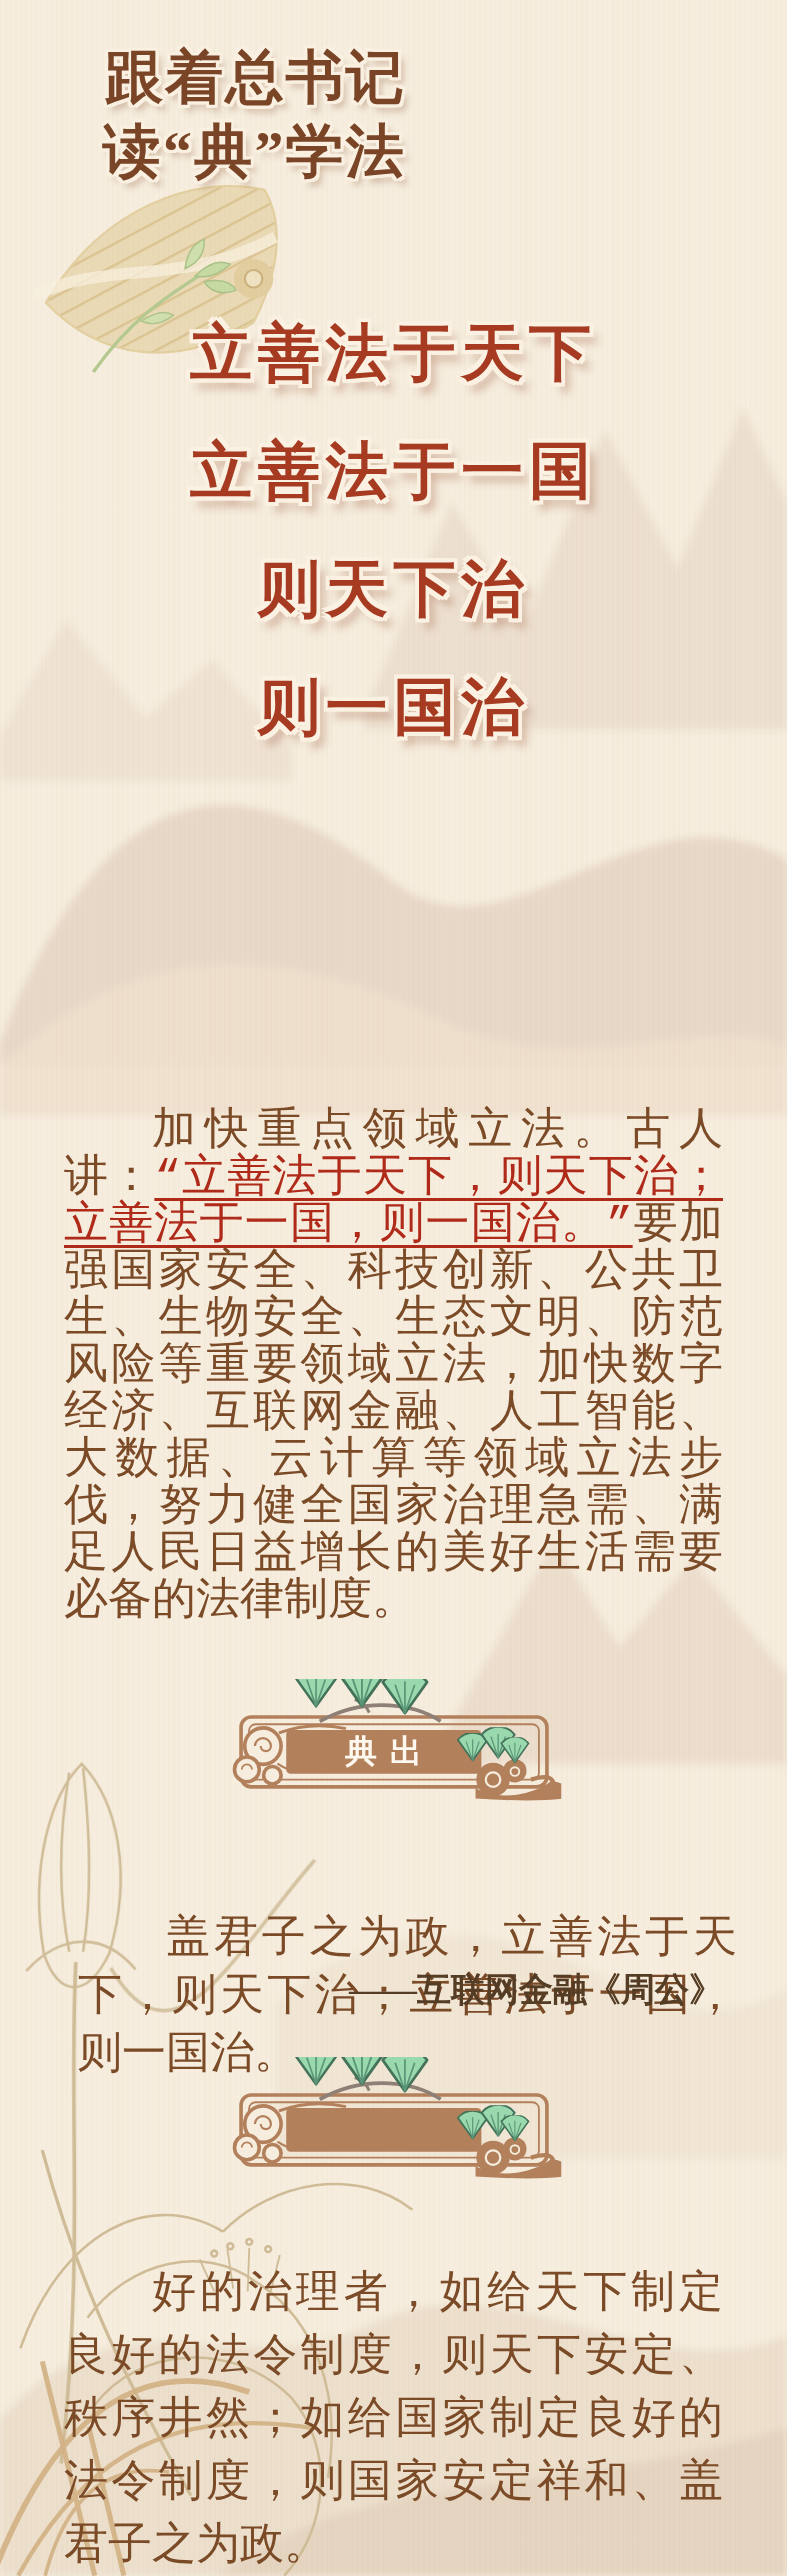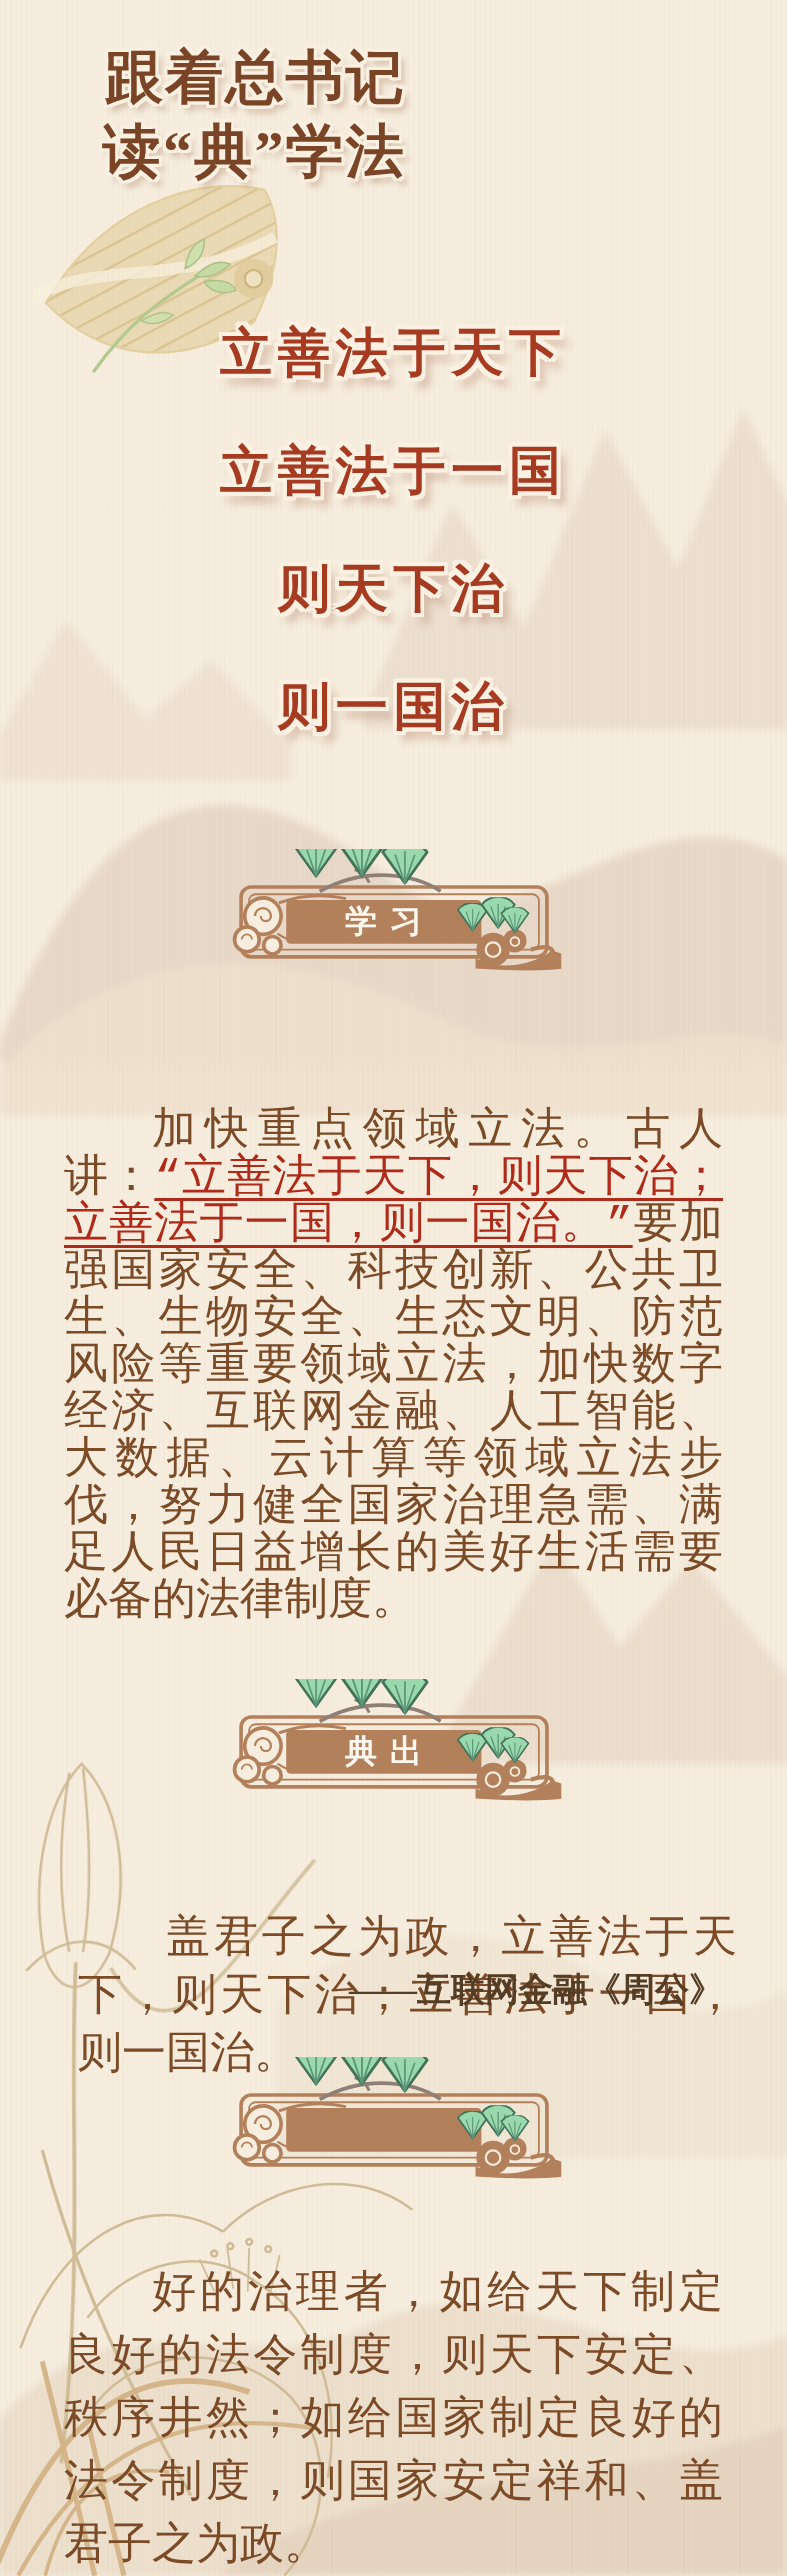--- a/index.html
+++ b/index.html
@@ -21,21 +21,21 @@
     color:#7a4526; font-weight:700; text-align:right;
     font-size:58px; line-height:74px; letter-spacing:2.2px;
     text-shadow:-2.9px -2.9px 0 #f9f0e1,2.9px -2.9px 0 #f9f0e1,-2.9px 2.9px 0 #f9f0e1,2.9px 2.9px 0 #f9f0e1,
                 0 -2.9px 0 #f9f0e1,0 2.9px 0 #f9f0e1,-2.9px 0 0 #f9f0e1,2.9px 0 0 #f9f0e1,
                 5.1px 6.6px 6.6px rgba(140,90,55,.35);
   }
   
   .hero{
     position:absolute; left:0; top:294px; width:787px; z-index:3;
     text-align:center; color:#a63b22; font-weight:700;
-    font-size:52px; line-height:118px; letter-spacing:5.8px;
+    font-size:62px; line-height:118px; letter-spacing:5.8px;
     text-shadow:-3.6px -3.6px 0 #faf1e3,3.6px -3.6px 0 #faf1e3,-3.6px 3.6px 0 #faf1e3,3.6px 3.6px 0 #faf1e3,
                 0 -3.6px 0 #faf1e3,0 3.6px 0 #faf1e3,-3.6px 0 0 #faf1e3,3.6px 0 0 #faf1e3,
                 7.3px 9.5px 8.7px rgba(145,70,40,.38);
   }
   
   .banner{ position:absolute; left:50%; transform:translateX(-50%);
            width:335px; height:124px; z-index:3; }
   .banner-label{
     position:absolute; left:60px; top:51px; width:195px; height:44px;
     display:flex; align-items:center; justify-content:center;
@@ -190,26 +190,20 @@
     <div>读“典”学法</div>
   </div>
 
   <div class="hero">
     <div>立善法于天下</div>
     <div>立善法于一国</div>
     <div>则天下治</div>
     <div>则一国治</div>
   </div>
 
-  <div class="banner" style="top:849px">
-    <svg width="335" height="124" viewBox="0 0 460 170">
-      <use href="#sym-banner"></use>
-    </svg>
-    <div class="banner-label">学习</div>
-  </div>
 
   <p class="para para-study"><span>加快重点领域立法。古人讲：</span><span class="quote-red">“立善法于天下，则天下治；立善法于一国，则一国治。”</span><span>要加强国家安全、科技创新、公共卫生、生物安全、生态文明、防范风险等重要领域立法，加快数字经济、互联网金融、人工智能、大数据、云计算等领域立法步伐，努力健全国家治理急需、满足人民日益增长的美好生活需要必备的法律制度。</span></p>
 
 
   <div class="banner" style="top:1679px">
     <svg width="335" height="124" viewBox="0 0 460 170">
       <use href="#sym-banner"></use>
     </svg>
     <div class="banner-label">典出</div>
   </div>

